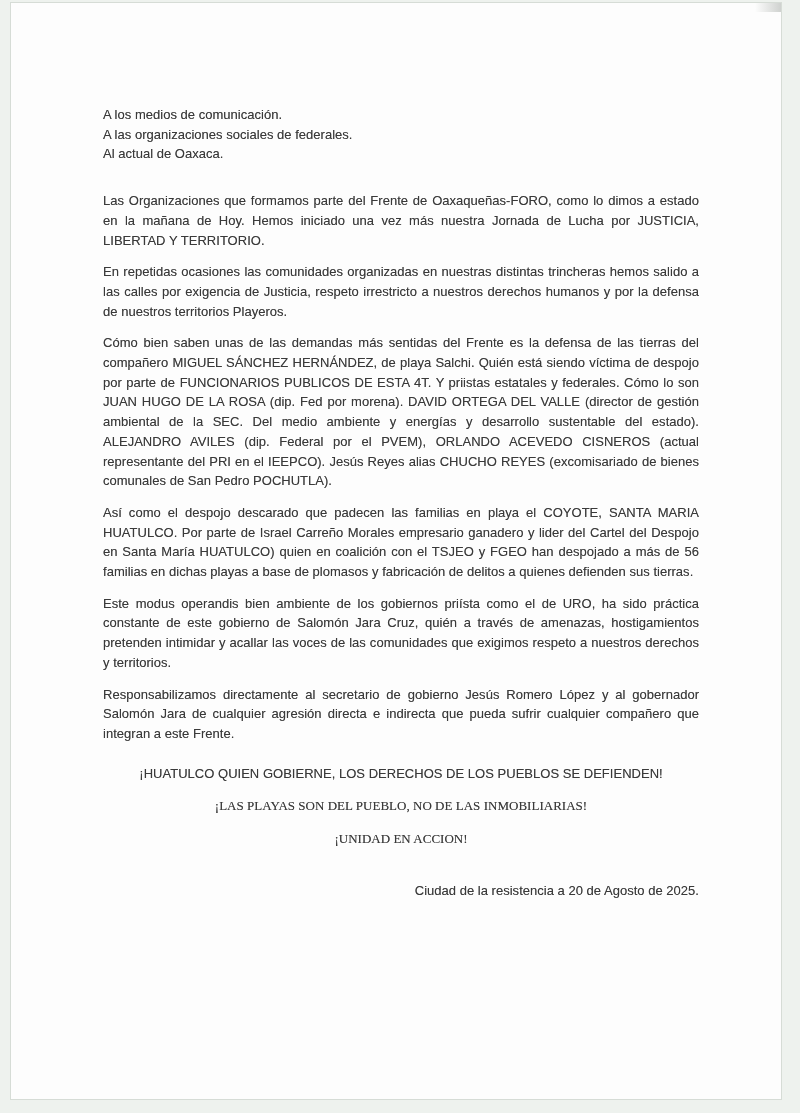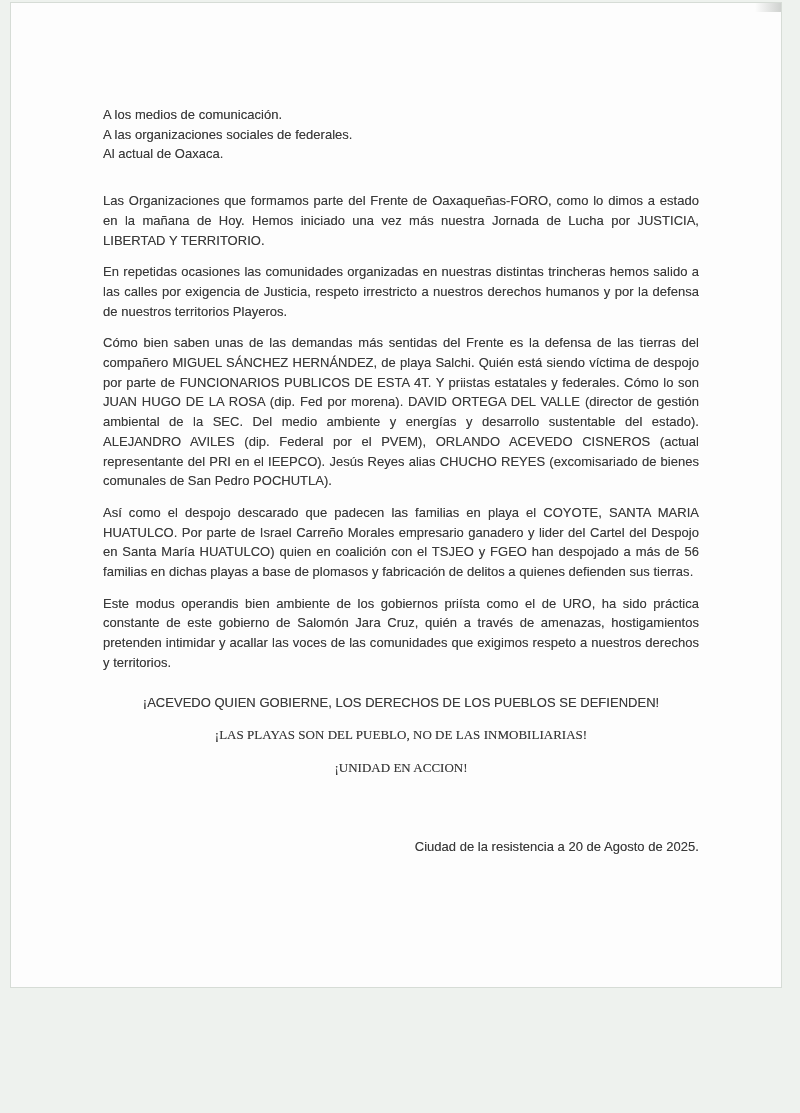--- a/index.html
+++ b/index.html
@@ -9,21 +9,21 @@
     position: relative;
     overflow: hidden;
     background: var(--backdrop, #eef2ee);
     font-family: "Liberation Sans", sans-serif;
   }
   .page {
     position: absolute;
     left: 10px;
     top: 2px;
     width: 772px;
-    height: 986px;
+    height: 1098px;
     box-sizing: border-box;
     background: var(--paper, #fdfdfd);
     border: 1px solid var(--edge, #d6dcd6);
   }
   .corner-smudge {
     position: absolute;
     top: 0;
     right: 0;
     width: 26px;
     height: 9px;
@@ -45,21 +45,21 @@
     margin: 0 0 12px 0;
     text-align: justify;
     text-justify: inter-word;
   }
   .slogan {
     margin: 20px 0 13px 0;
     text-align: center;
   }
   .slogan + .slogan { margin-top: 13px; font-family: Liberation Serif, serif; }
   .dateline {
-    margin: 59px 0 0 0;
+    margin: 32px 0 0 0;
     text-align: right;
   }
 </style>
 </head>
 <body>
 
 <div class="page">
   <div class="corner-smudge"></div>
   <div class="content">
 
@@ -67,21 +67,22 @@
       <p>A los medios de comunicación.</p>
       <p>A las organizaciones sociales de federales.</p>
       <p>Al actual de Oaxaca.</p>
     </div>
 
     <p class="para">Las Organizaciones que formamos parte del Frente de Oaxaqueñas-FORO, como lo dimos a estado en la mañana de Hoy. Hemos iniciado una vez más nuestra Jornada de Lucha por JUSTICIA, LIBERTAD Y TERRITORIO.</p>
     <p class="para">En repetidas ocasiones las comunidades organizadas en nuestras distintas trincheras hemos salido a las calles por exigencia de Justicia, respeto irrestricto a nuestros derechos humanos y por la defensa de nuestros territorios Playeros.</p>
     <p class="para">Cómo bien saben unas de las demandas más sentidas del Frente es la defensa de las tierras del compañero MIGUEL SÁNCHEZ HERNÁNDEZ, de playa Salchi. Quién está siendo víctima de despojo por parte de FUNCIONARIOS PUBLICOS DE ESTA 4T. Y priistas estatales y federales. Cómo lo son JUAN HUGO DE LA ROSA (dip. Fed por morena). DAVID ORTEGA DEL VALLE (director de gestión ambiental de la SEC. Del medio ambiente y energías y desarrollo sustentable del estado). ALEJANDRO AVILES (dip. Federal por el PVEM), ORLANDO ACEVEDO CISNEROS (actual representante del PRI en el IEEPCO). Jesús Reyes alias CHUCHO REYES (excomisariado de bienes comunales de San Pedro POCHUTLA).</p>
     <p class="para">Así como el despojo descarado que padecen las familias en playa el COYOTE, SANTA MARIA HUATULCO. Por parte de Israel Carreño Morales empresario ganadero y lider del Cartel del Despojo en Santa María HUATULCO) quien en coalición con el TSJEO y FGEO han despojado a más de 56 familias en dichas playas a base de plomasos y fabricación de delitos a quienes defienden sus tierras.</p>
     <p class="para">Este modus operandis bien ambiente de los gobiernos priísta como el de URO, ha sido práctica constante de este gobierno de Salomón Jara Cruz, quién a través de amenazas, hostigamientos pretenden intimidar y acallar las voces de las comunidades que exigimos respeto a nuestros derechos y territorios.</p>
+    <p class="para">Responsabilizamos directamente al secretario de gobierno Jesús Romero López y al gobernador Salomón Jara de cualquier agresión directa e indirecta que pueda sufrir cualquier compañero que integran a este Frente.</p>
 
-    <p class="slogan">¡ACEVEDO QUIEN GOBIERNE, LOS DERECHOS DE LOS PUEBLOS SE DEFIENDEN!</p>
+    <p class="slogan">¡HUATULCO QUIEN GOBIERNE, LOS DERECHOS DE LOS PUEBLOS SE DEFIENDEN!</p>
     <p class="slogan">¡LAS PLAYAS SON DEL PUEBLO, NO DE LAS INMOBILIARIAS!</p>
     <p class="slogan">¡UNIDAD EN ACCION!</p>
 
     <p class="dateline">Ciudad de la resistencia a 20 de Agosto de 2025.</p>
 
   </div>
 </div>
 
 </body></html>

